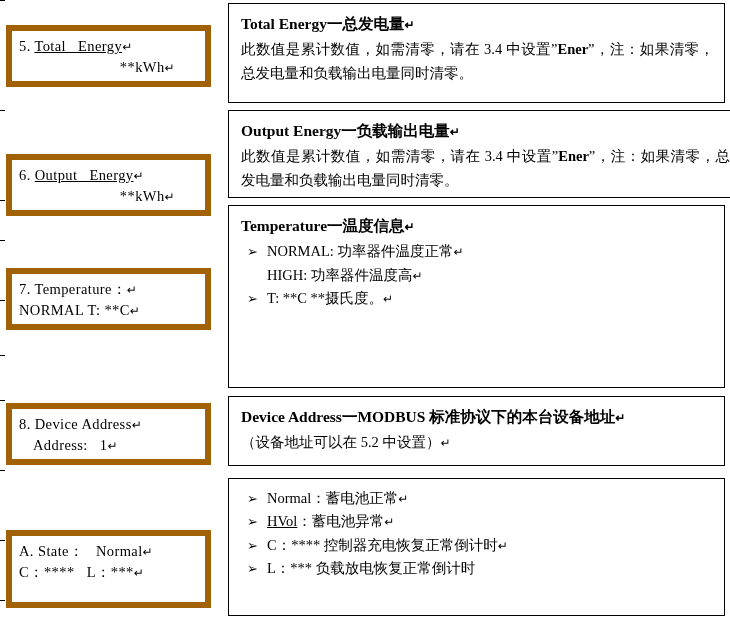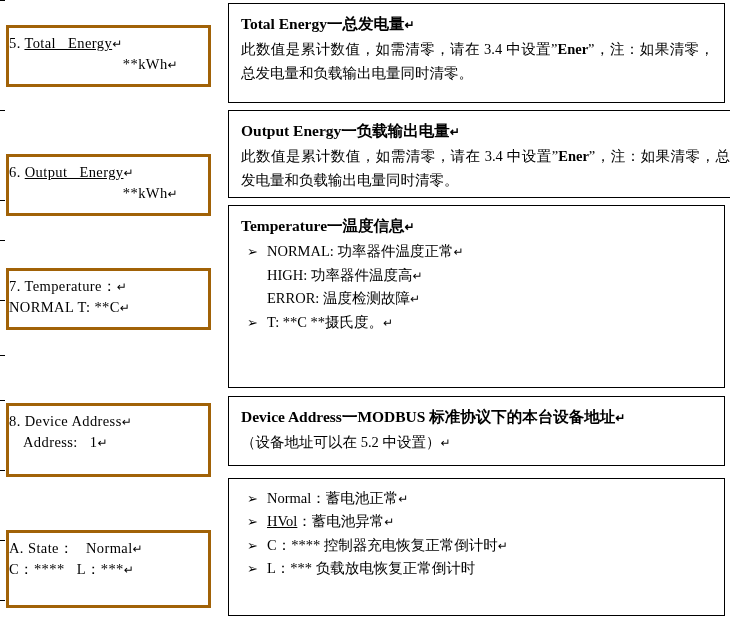--- a/index.html
+++ b/index.html
@@ -16,27 +16,27 @@
     overflow: hidden;
   }
   .page {
     position: relative;
     width: 730px;
     height: 618px;
   }
   
   .lcd-box {
     position: absolute;
-    border: 3px solid #a16207;
+    border: 6px solid #a16207;
     background: #ffffff;
     box-sizing: border-box;
     font-family: "Liberation Serif", serif;
     font-size: 14.5px;
     line-height: 1.45;
-    padding: 5px 8px 5px 0;
+    padding: 5px 8px 5px 7px;
   }
   .lcd-line {
     white-space: pre;
     letter-spacing: 0.4px;
   }
   .lcd-line.right {
     text-align: right;
     padding-right: 22px;
   }
   .lcd-line.indent {
@@ -149,28 +149,27 @@
     <div class="lcd-line"><span>NORMAL T: **C</span><span class="ret">↵</span></div>
   </div>
 
   <div class="desc-box" style="left:228px; top:205px; width:497px; height:183px;">
     <div class="desc-title"><span>Temperature一温度信息</span><span class="ret">↵</span></div>
     <div class="bullet-row">
       <span class="bullet-mark">➢</span>
       <span class="bullet-text"><span>NORMAL:  功率器件温度正常</span><span class="ret">↵</span></span>
     </div>
     <div class="plain-row"><span>HIGH:  功率器件温度高</span><span class="ret">↵</span></div>
-    <div class="plain-row"><span>ERROR:  温度检测故障</span><span class="ret">↵</span></div>
     <div class="bullet-row">
       <span class="bullet-mark">➢</span>
       <span class="bullet-text"><span>T: **C    **摄氏度。</span><span class="ret">↵</span></span>
     </div>
   </div>
 
-  <div class="lcd-box" style="left:6px; top:403px; width:205px; height:74px;">
+  <div class="lcd-box" style="left:6px; top:403px; width:205px; height:62px;">
     <div class="lcd-line"><span>8. Device Address</span><span class="ret">↵</span></div>
     <div class="lcd-line indent"><span>Address:   1</span><span class="ret">↵</span></div>
   </div>
 
   <div class="desc-box" style="left:228px; top:396px; width:497px; height:70px;">
     <div class="desc-title"><span>Device Address一MODBUS 标准协议下的本台设备地址</span><span class="ret">↵</span></div>
     <div class="desc-para"><span>（设备地址可以在 5.2 中设置）</span><span class="ret">↵</span></div>
   </div>
 
   <div class="lcd-box" style="left:6px; top:530px; width:205px; height:78px;">

